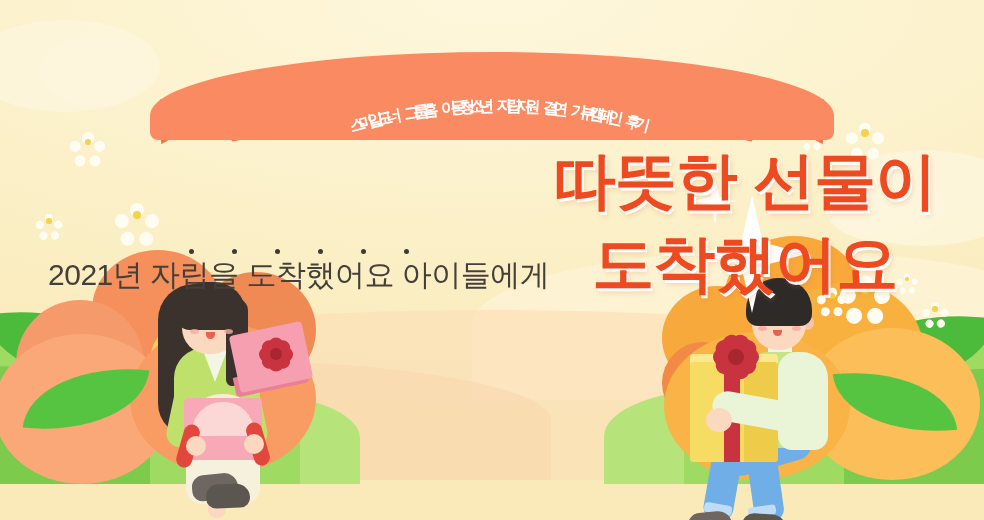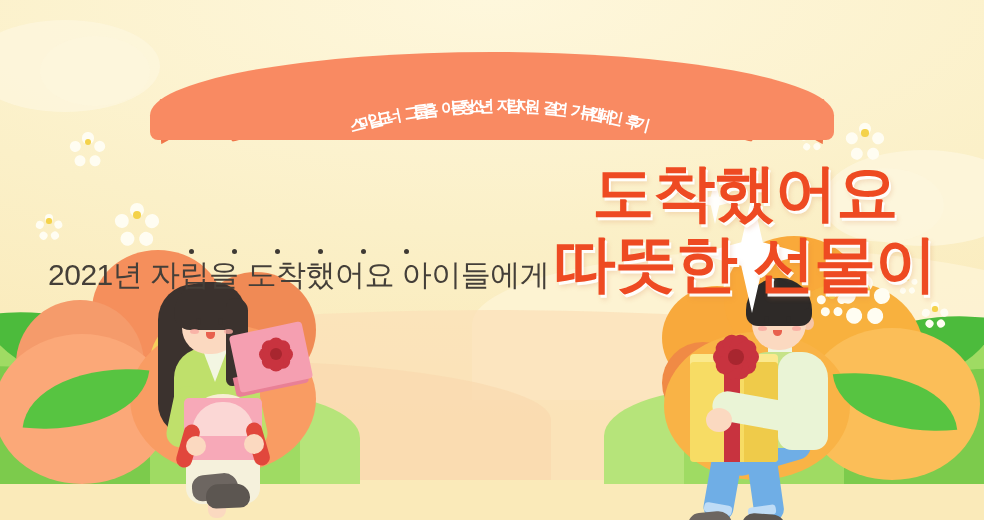--- a/index.html
+++ b/index.html
@@ -670,19 +670,19 @@
           <em></em>
           <em></em>
           <em></em>
           <em></em>
           <em></em>
         </div>
       <p class="subtitle">2021년 자립을 도착했어요 아이들에게</p>
     </div>
 
     <div class="headline">
+      <p class="headline-line l1">따뜻한 선물이</p>
       <p class="headline-line l2">도착했어요</p>
-      <p class="headline-line l1">따뜻한 선물이</p>
     </div>
 
   </div>
 
 </div>
 
 </body></html>

